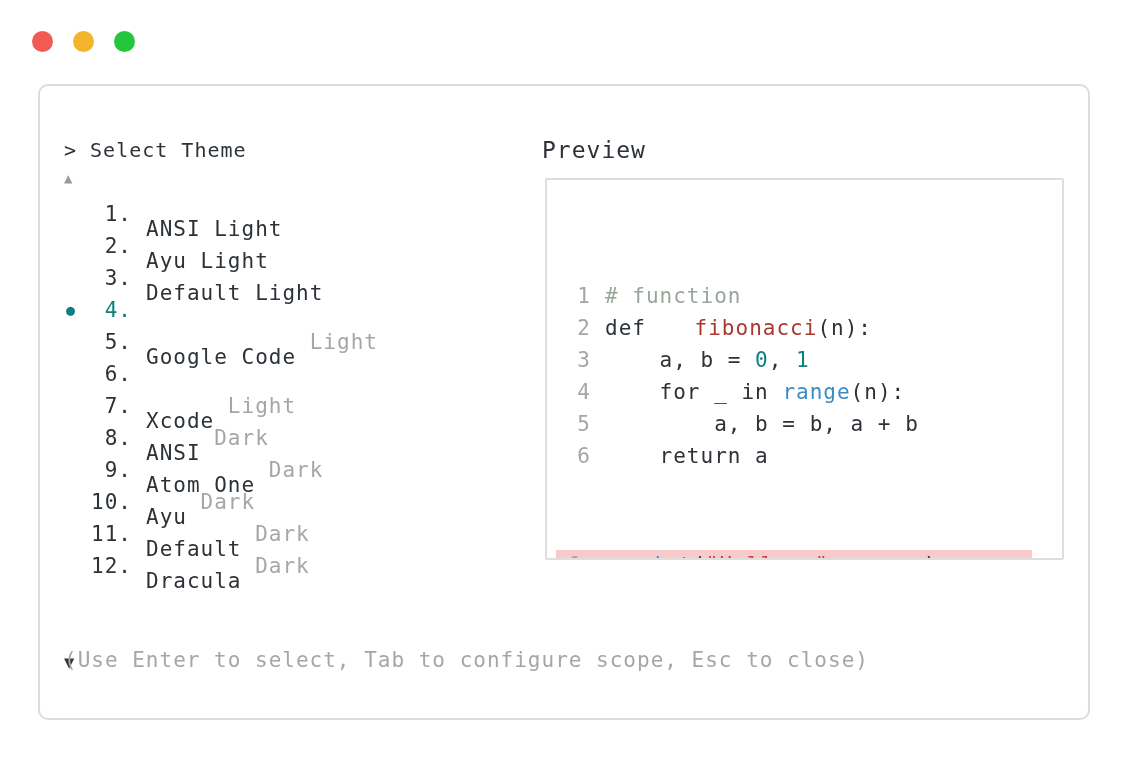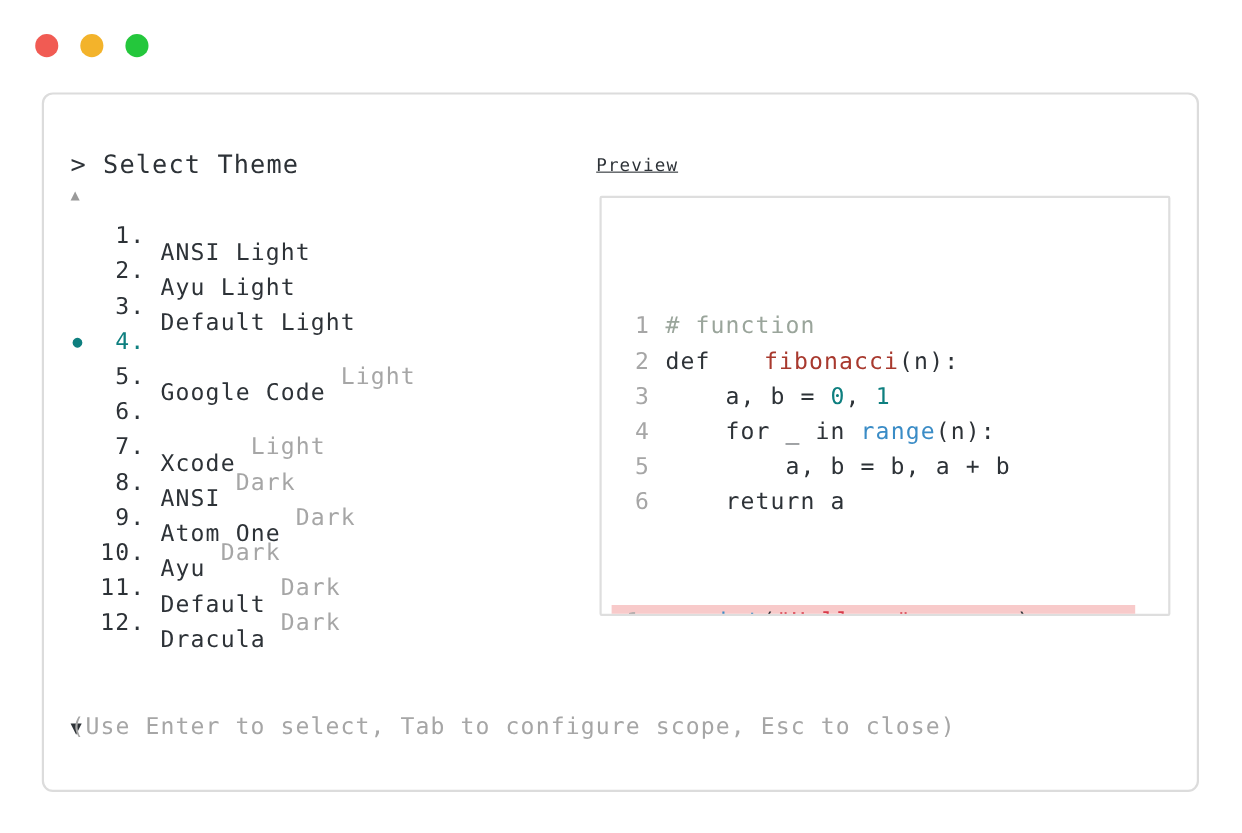--- a/index.html
+++ b/index.html
@@ -20,36 +20,36 @@
   
   .traffic-lights{position:absolute; left:32px; top:31px; display:flex; gap:20px;}
   .light{width:21px; height:21px; border-radius:50%;}
 
   
   .window{
     position:absolute; left:38px; top:84px; width:1052px; height:636px;
     border:2px solid var(--border); border-radius:10px; background:#fff;
   }
 
-  .prompt{position:absolute; left:24px; top:48px; font-size:23px; line-height:32px;}
+  .prompt{position:absolute; left:24px; top:48px; font-size:20px; line-height:32px;}
   .scroll-up{position:absolute; left:24px; top:82px; font-size:14px; line-height:20px; color:#9a9a9a;}
   .scroll-down{position:absolute; left:24px; top:564px; font-size:17px; line-height:24px; color:var(--text);}
 
   .theme-list{position:absolute; left:0; top:112px; width:470px;}
   .theme-row{display:flex; align-items:center; height:32px; padding-left:26px; font-size:21px; line-height:32px; cursor:default;}
   .theme-row .bullet{width:16px; font-size:15px; color:var(--accent); letter-spacing:0;}
   .theme-row .num{width:50px; text-align:right;}
   .theme-row .name{margin-left:14px;margin-top:29px;}
   .theme-row .variant{color:var(--muted);}
   .theme-row.selected .num, .theme-row.selected .name{color:var(--accent);}
 
   .help-text{position:absolute; left:24px; top:558px; font-size:21px; line-height:32px; color:var(--muted);}
 
   
-  .preview-label{position:absolute; left:502px; top:48px; font-size:16px; line-height:32px;text-decoration:underline;}
+  .preview-label{position:absolute; left:502px; top:48px; font-size:23px; line-height:32px;}
   .preview-box{
     position:absolute; left:505px; top:92px; width:519px; height:382px;
     border:2px solid #dedede; border-radius:2px; background:#fff; overflow:hidden;
   }
   .code-area{padding:52px 0 0 30px; font-size:21px;}
   .code-line{display:flex; height:32px; line-height:32px;}
   .code-line .lnum{width:14px; text-align:right; color:var(--muted);}
   .code-line .body{margin-left:14px;}
 
   .diff-block{margin-top:30px;}

